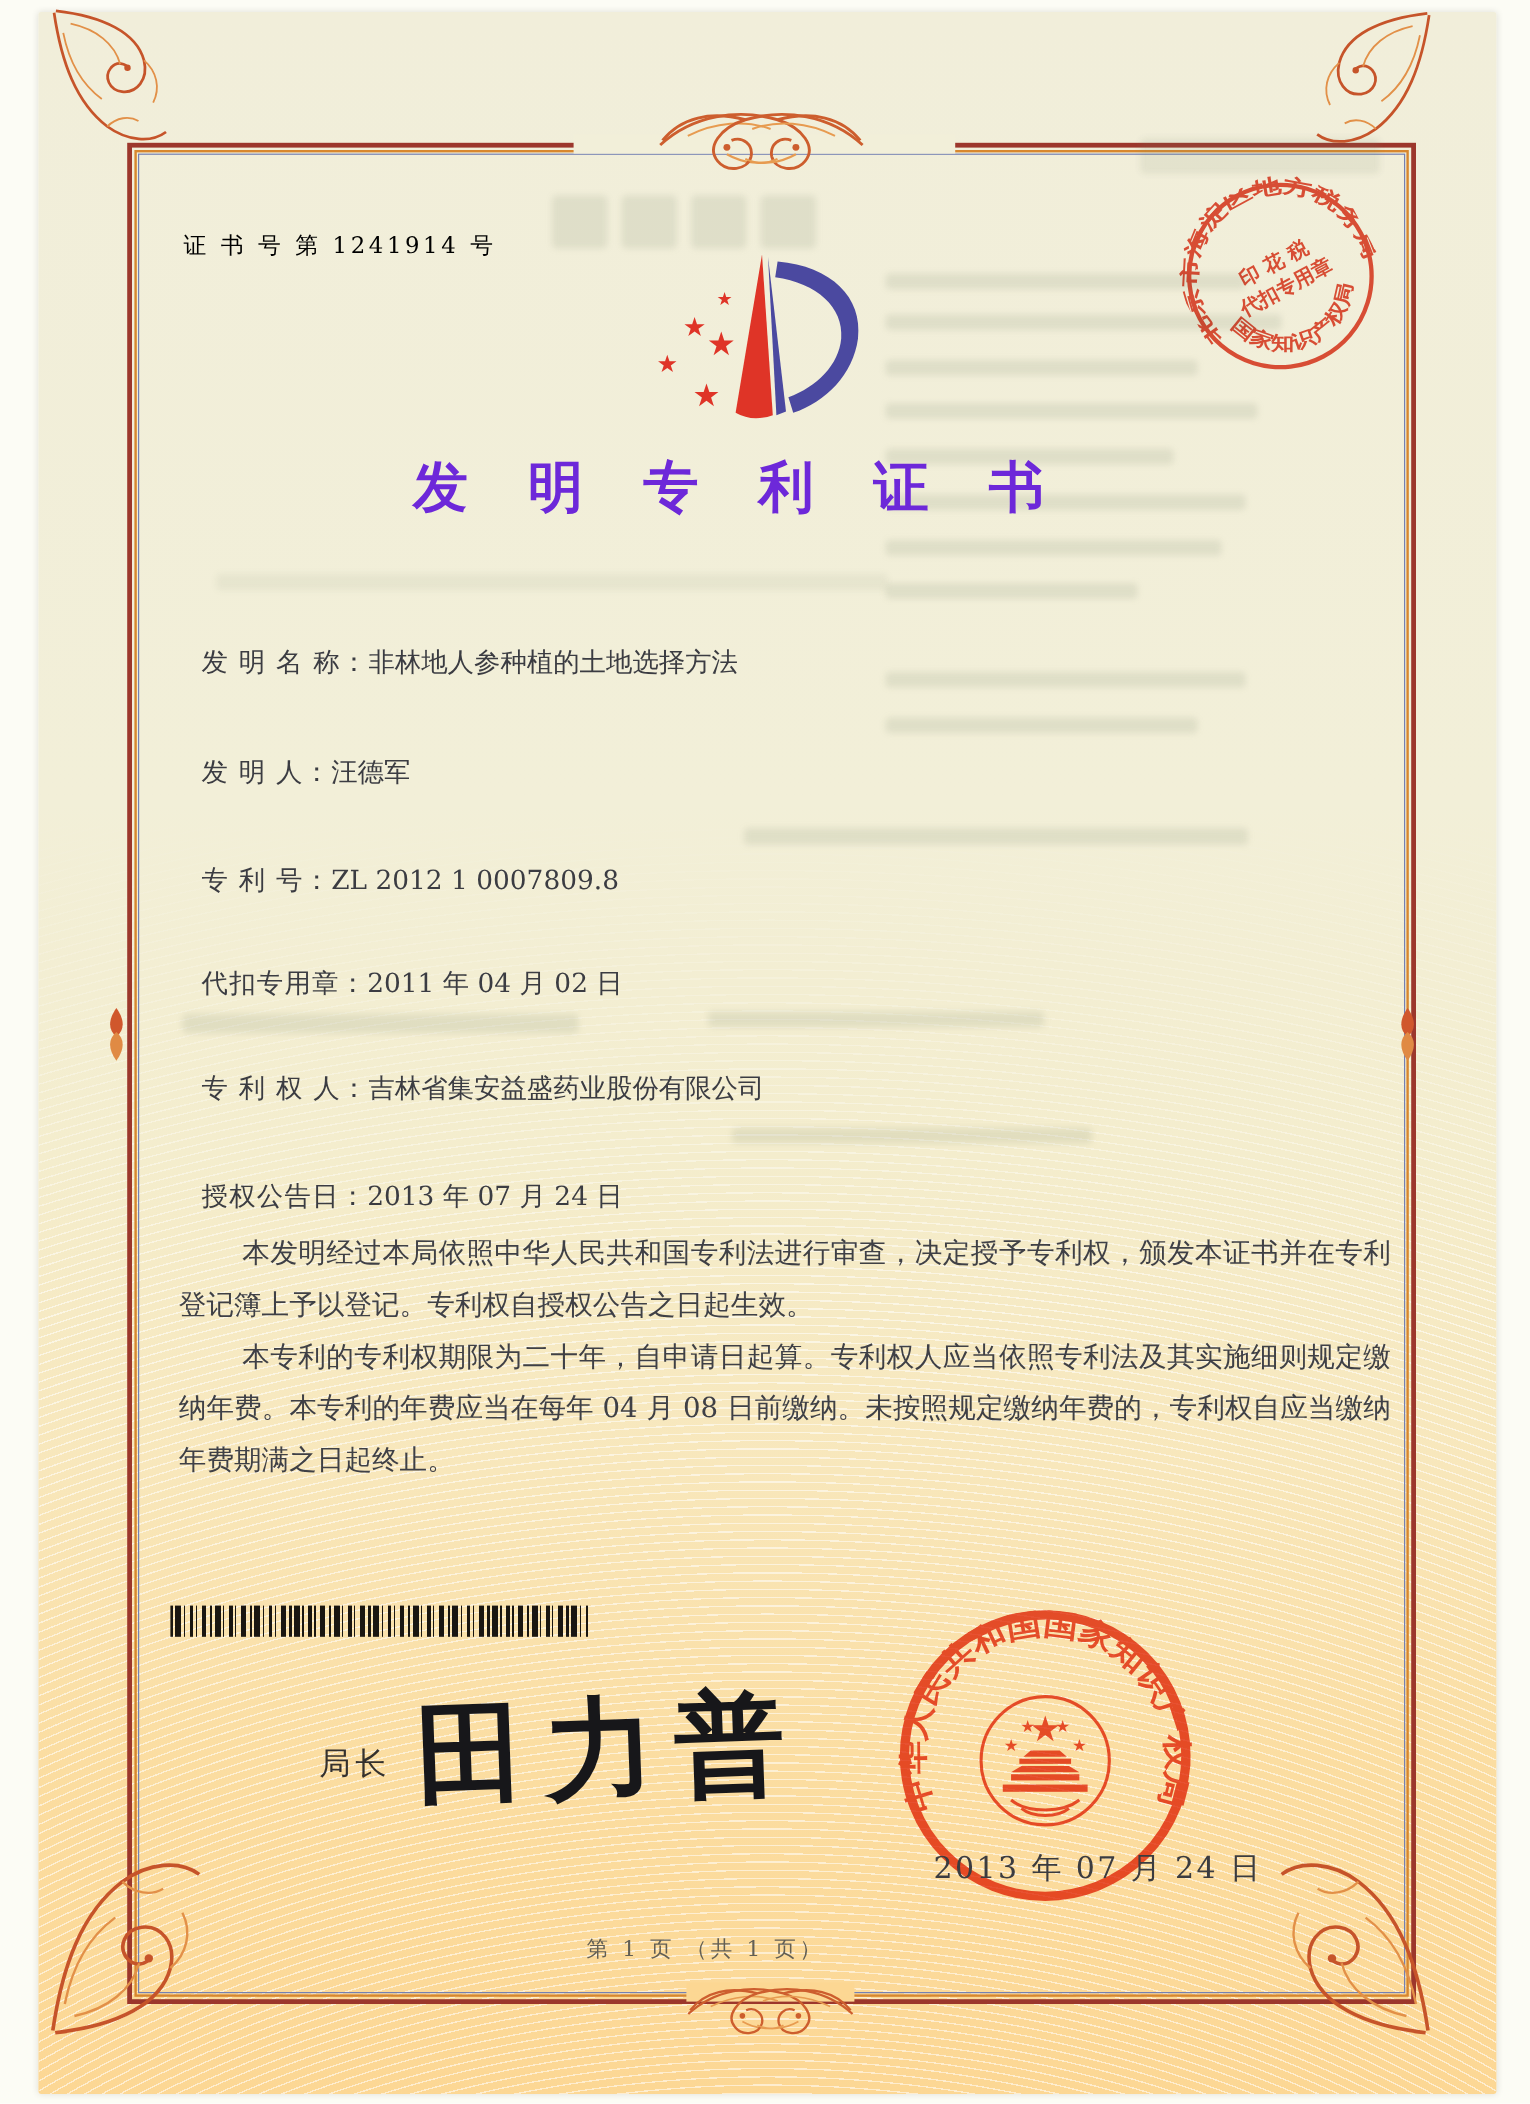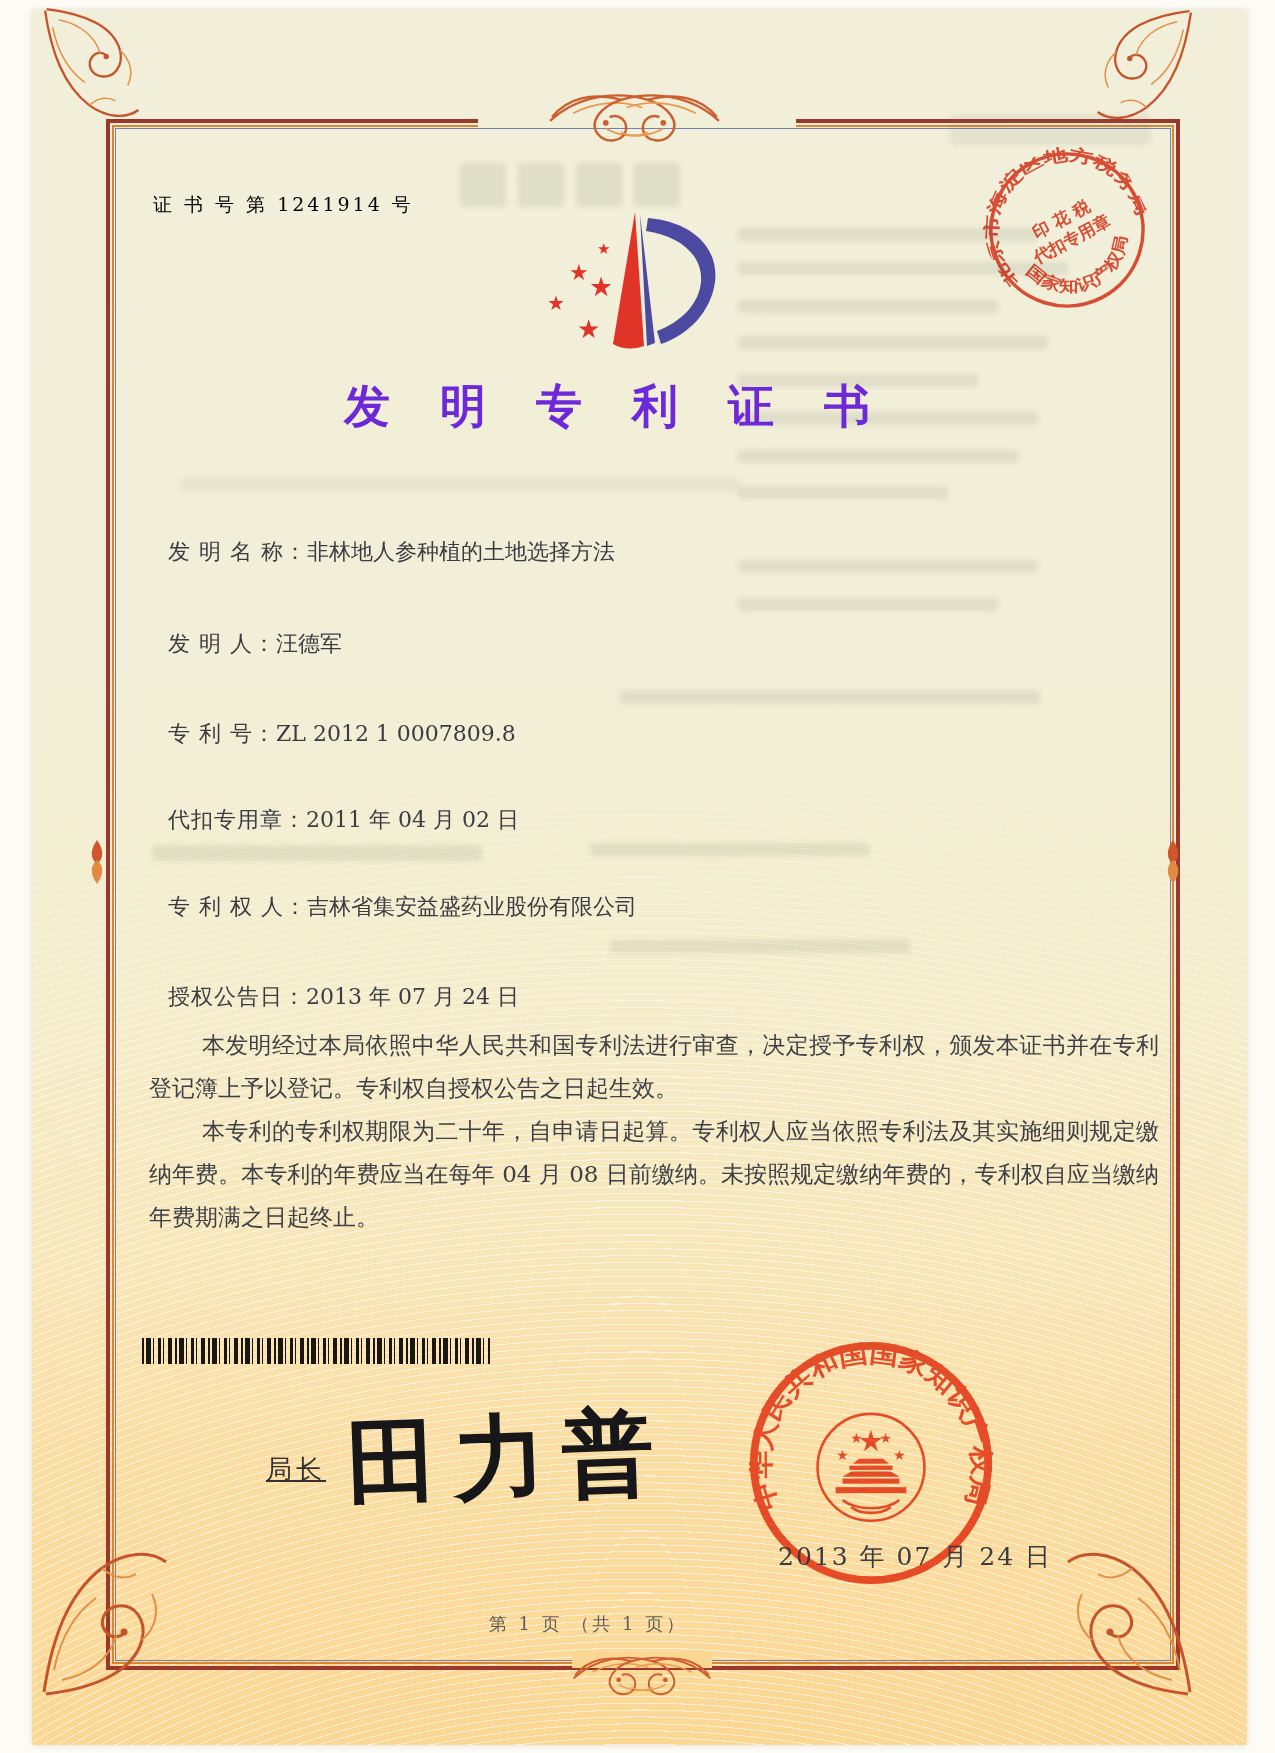--- a/index.html
+++ b/index.html
@@ -47,21 +47,21 @@
     font-size:23px;line-height:43px;color:#3f4046;text-align:justify;margin-left:28px;}
   .body p{margin:0;text-indent:2.3em;}
   .barcode{position:absolute;left:142px;top:1338px;width:348px;height:26px;z-index:8;
     background:repeating-linear-gradient(90deg,
       #1a1611 0 2px, transparent 2px 4px,
       #1a1611 4px 9px, transparent 9px 11px,
       #1a1611 11px 12px, transparent 12px 16px,
       #1a1611 16px 19px, transparent 19px 21px,
       #1a1611 21px 22px, transparent 22px 26px,
       #1a1611 26px 30px, transparent 30px 33px);}
-  .dirlab{left:266px;top:1452px;font-size:26px;color:#34312e;letter-spacing:4px;text-decoration:underline;}
+  .dirlab{left:266px;top:1452px;font-size:26px;color:#34312e;letter-spacing:4px;}
   .sig{left:346px;top:1396px;font-size:92px;letter-spacing:16px;color:#17171a;
     font-weight:bold;transform:rotate(-2deg);z-index:9;}
   .sealdate{left:778px;top:1540px;font-size:25px;letter-spacing:2px;color:#3b3c40;z-index:10;}
   .footer{left:80px;top:1612px;width:1016px;text-align:center;font-size:18px;
     letter-spacing:3px;color:#625f55;z-index:8;}
   
   .logo{position:absolute;left:533px;top:200px;z-index:8;}
   .stamp{position:absolute;left:987px;top:150px;z-index:9;
     transform:rotate(-28deg);mix-blend-mode:multiply;opacity:.93;}
   .seal{position:absolute;left:746px;top:1338px;z-index:9;

